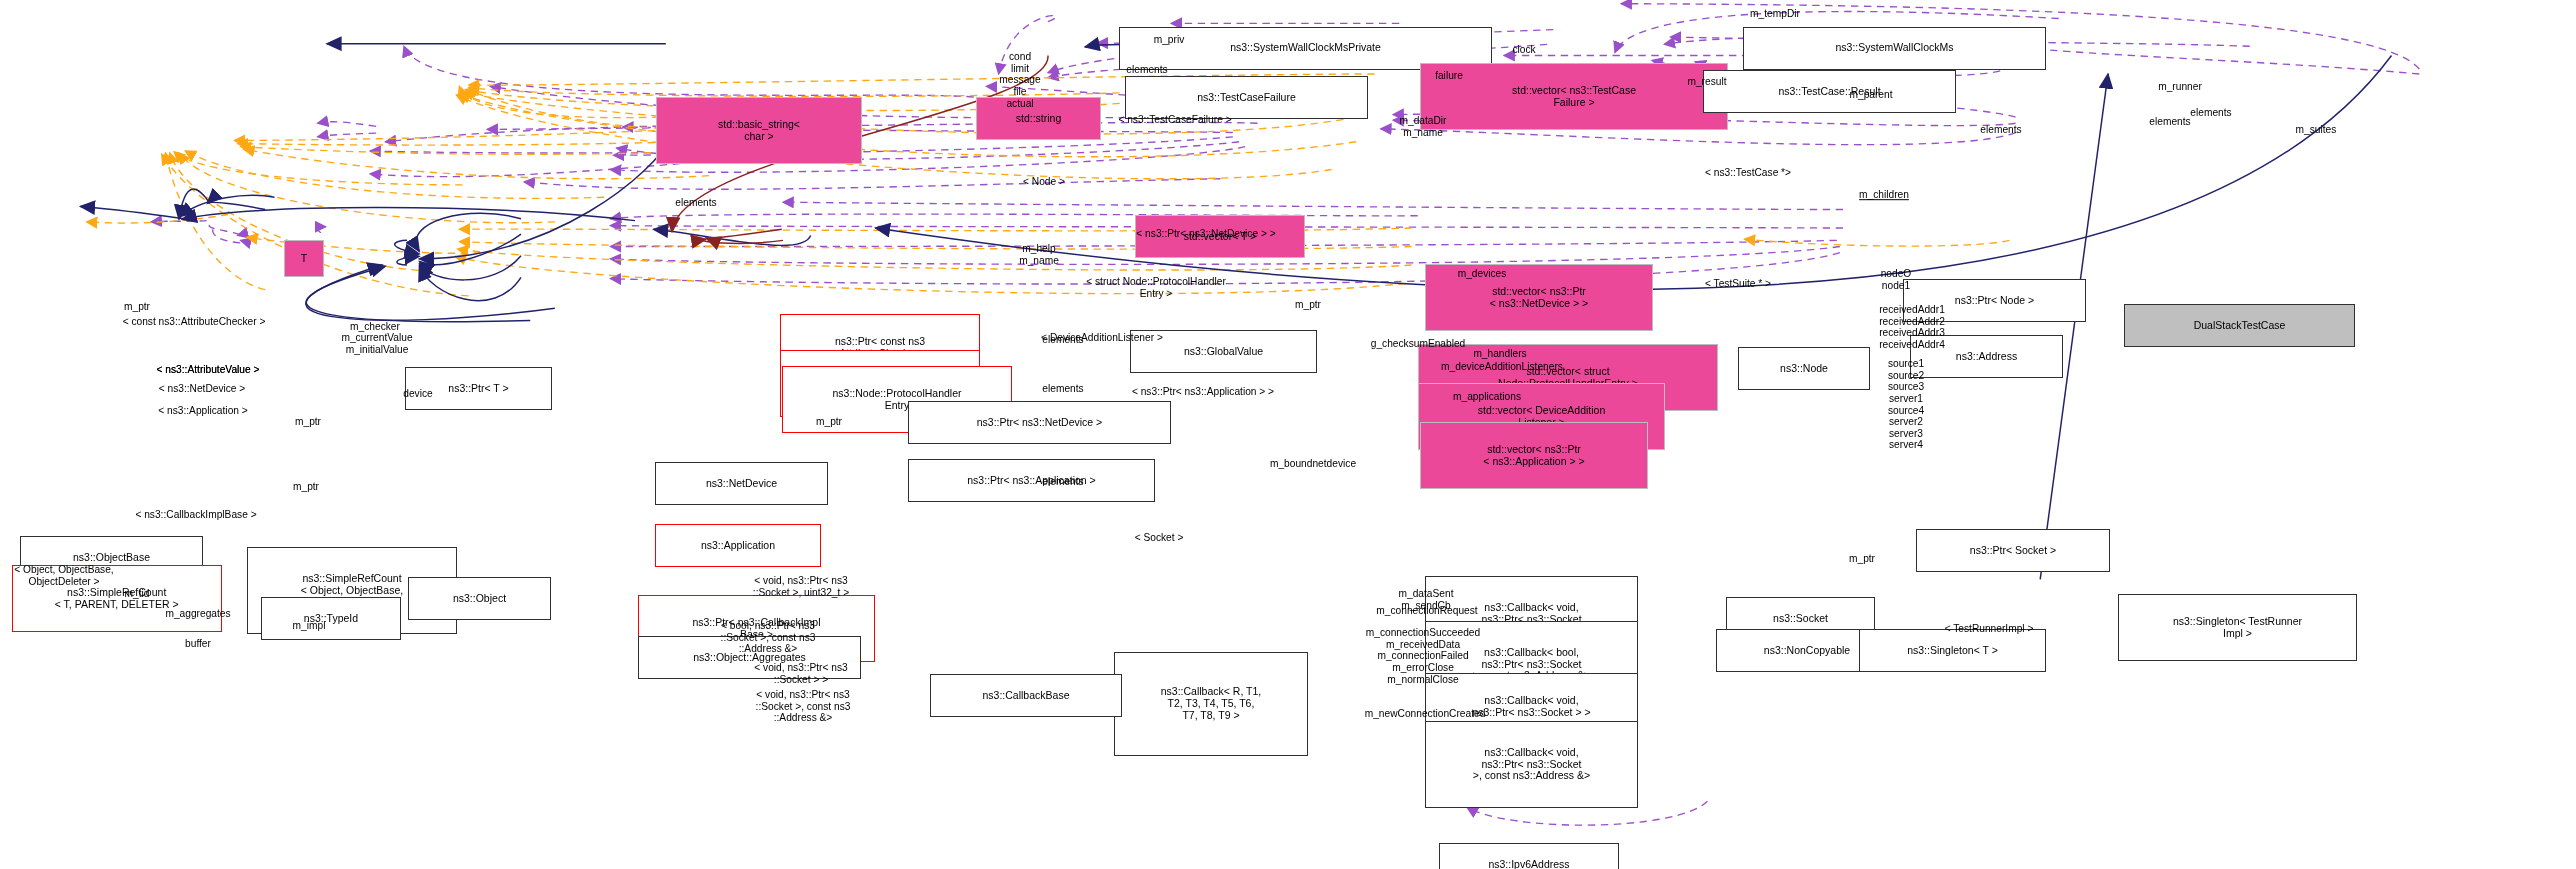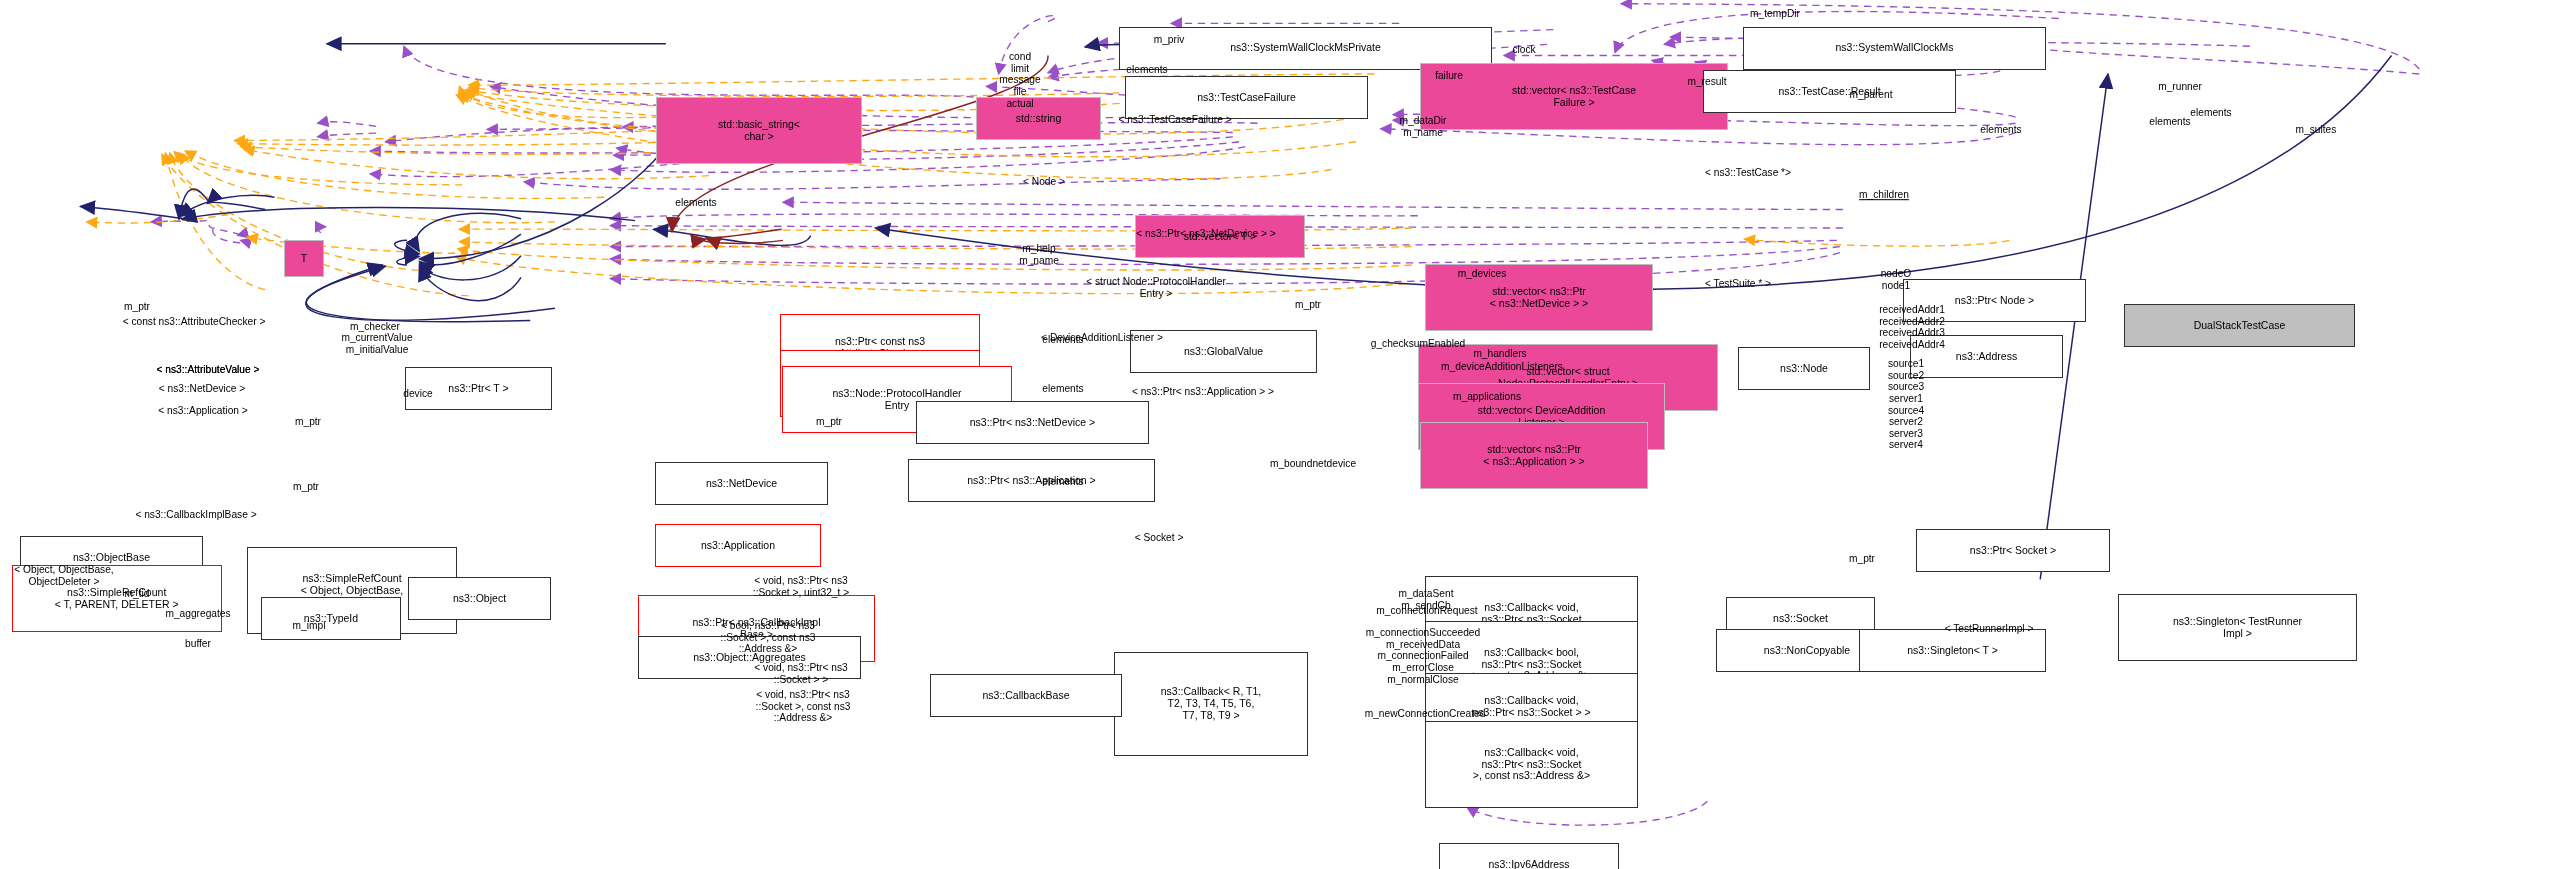--- a/index.html
+++ b/index.html
@@ -159,21 +159,21 @@
 ::AttributeChecker &gt;</div>
     <div class="node red" style="left: 780px; top: 350px; width: 200px; height: 67px;">ns3::Ptr&lt; ns3::Attribute
 Value &gt;</div>
     <div class="node solid" style="left: 405px; top: 367px; width: 147px; height: 43px;">ns3::Ptr&lt; T &gt;</div>
     <div class="node tmpl" style="left: 1418px; top: 344px; width: 300px; height: 67px;">std::vector&lt; struct
 Node::ProtocolHandlerEntry &gt;</div>
     <div class="node solid" style="left: 1738px; top: 347px; width: 132px; height: 43px;">ns3::Node</div>
     <div class="node solid" style="left: 1910px; top: 335px; width: 153px; height: 43px;">ns3::Address</div>
     <div class="node red" style="left: 782px; top: 366px; width: 230px; height: 67px;">ns3::Node::ProtocolHandler
 Entry</div>
-    <div class="node solid" style="left: 908px; top: 401px; width: 233px; height: 43px; margin-left: 8px;">ns3::Ptr&lt; ns3::NetDevice &gt;</div>
+    <div class="node solid" style="left: 908px; top: 401px; width: 263px; height: 43px;">ns3::Ptr&lt; ns3::NetDevice &gt;</div>
     <div class="node tmpl" style="left: 1418px; top: 383px; width: 247px; height: 67px;">std::vector&lt; DeviceAddition
 Listener &gt;</div>
     <div class="node tmpl" style="left: 1420px; top: 422px; width: 228px; height: 67px;">std::vector&lt; ns3::Ptr
 &lt; ns3::Application &gt; &gt;</div>
     <div class="node solid" style="left: 655px; top: 462px; width: 173px; height: 43px;">ns3::NetDevice</div>
     <div class="node solid" style="left: 908px; top: 459px; width: 247px; height: 43px;">ns3::Ptr&lt; ns3::Application &gt;</div>
     <div class="node solid" style="left: 1916px; top: 529px; width: 194px; height: 43px;">ns3::Ptr&lt; Socket &gt;</div>
     <div class="node solid" style="left: 20px; top: 536px; width: 183px; height: 43px;">ns3::ObjectBase</div>
     <div class="node red" style="left: 655px; top: 524px; width: 166px; height: 43px;">ns3::Application</div>
     <div class="node solid" style="left: 247px; top: 547px; width: 210px; height: 87px;">ns3::SimpleRefCount

